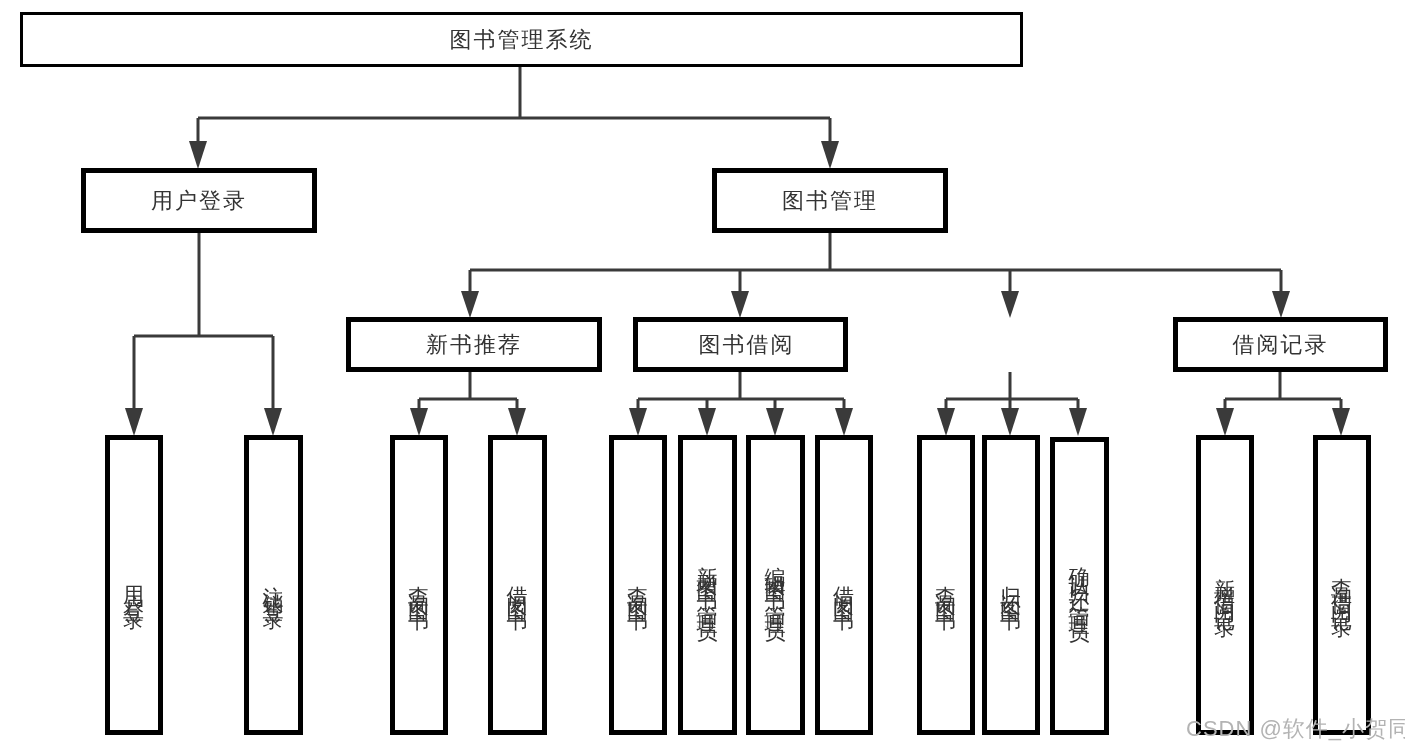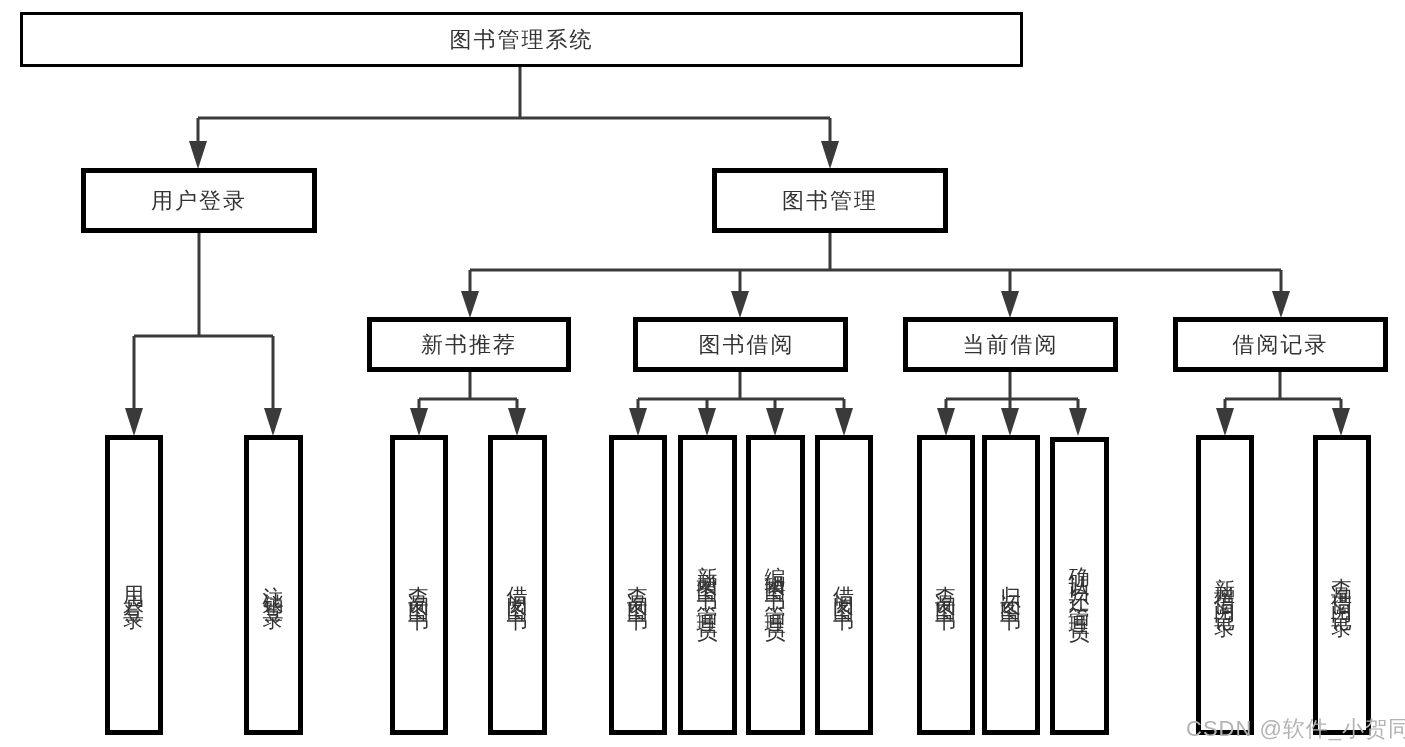--- a/index.html
+++ b/index.html
@@ -103,23 +103,22 @@
       <polygon points="1216,408 1234,408 1225,436"></polygon>
       <polygon points="1332,408 1350,408 1341,436"></polygon>
     </g>
   </svg>
 
   <div class="node root" style="left:20px; top:12px; width:1003px; height:55px;">图书管理系统</div>
 
   <div class="node" style="left:81px; top:168px; width:236px; height:65px;">用户登录</div>
   <div class="node" style="left:712px; top:168px; width:236px; height:65px;">图书管理</div>
 
-  <div class="node" style="left:367px; top:317px; width:204px; height:55px;">新书推荐</div>
+  <div class="node" style="left:346px; top:317px; width:256px; height:55px;">新书推荐</div>
   <div class="node" style="left:633px; top:317px; width:215px; height:55px;padding-left:12px;">图书借阅</div>
-  <div class="node" style="left:903px; top:317px; width:215px; height:55px;">当前借阅</div>
   <div class="node" style="left:1173px; top:317px; width:215px; height:55px;">借阅记录</div>
 
   <div class="node vnode" style="left:105px; top:435px; width:58px; height:300px;">用户登录</div>
   <div class="node vnode" style="left:244px; top:435px; width:59px; height:300px;">注销登录</div>
 
   <div class="node vnode" style="left:390px; top:435px; width:58px; height:300px;">查询图书</div>
   <div class="node vnode" style="left:488px; top:435px; width:59px; height:300px;">借阅图书</div>
 
   <div class="node vnode" style="left:609px; top:435px; width:58px; height:300px;">查询图书</div>
   <div class="node vnode" style="left:678px; top:435px; width:59px; height:300px;">新增图书（管理员）</div>

